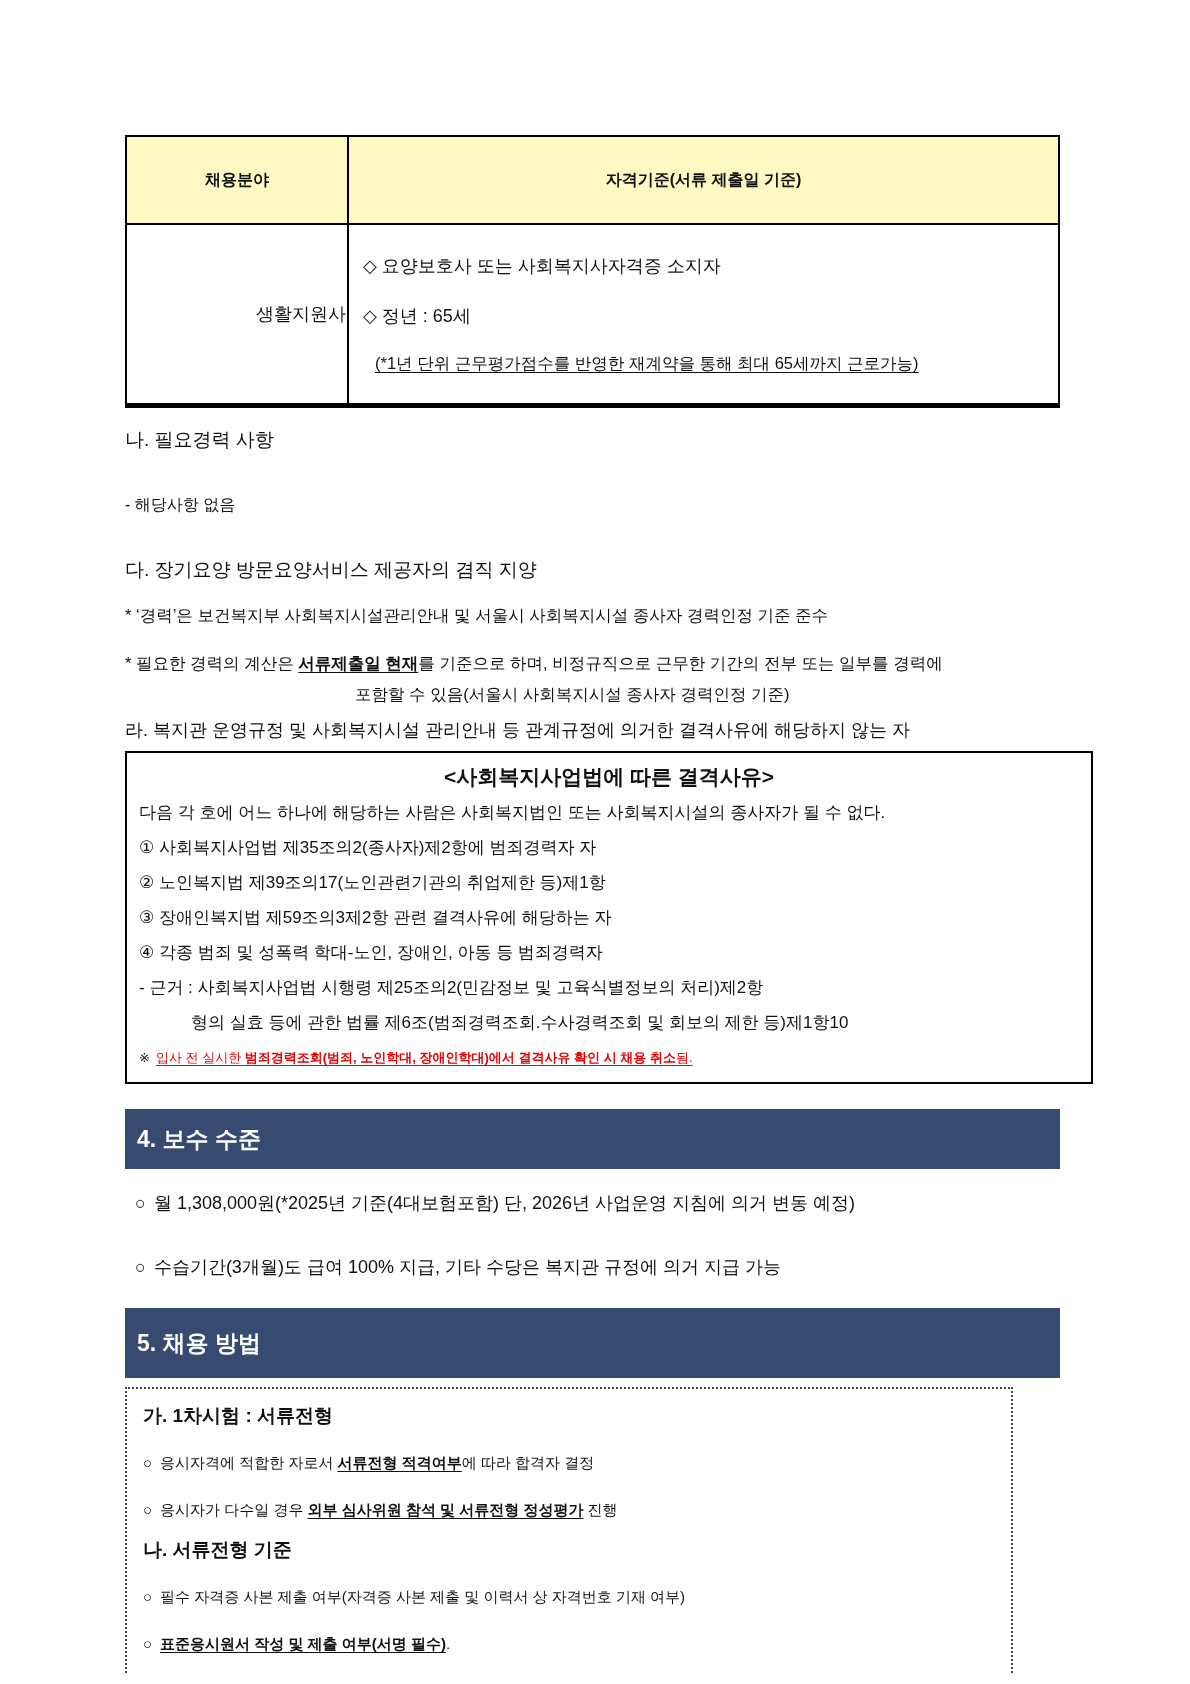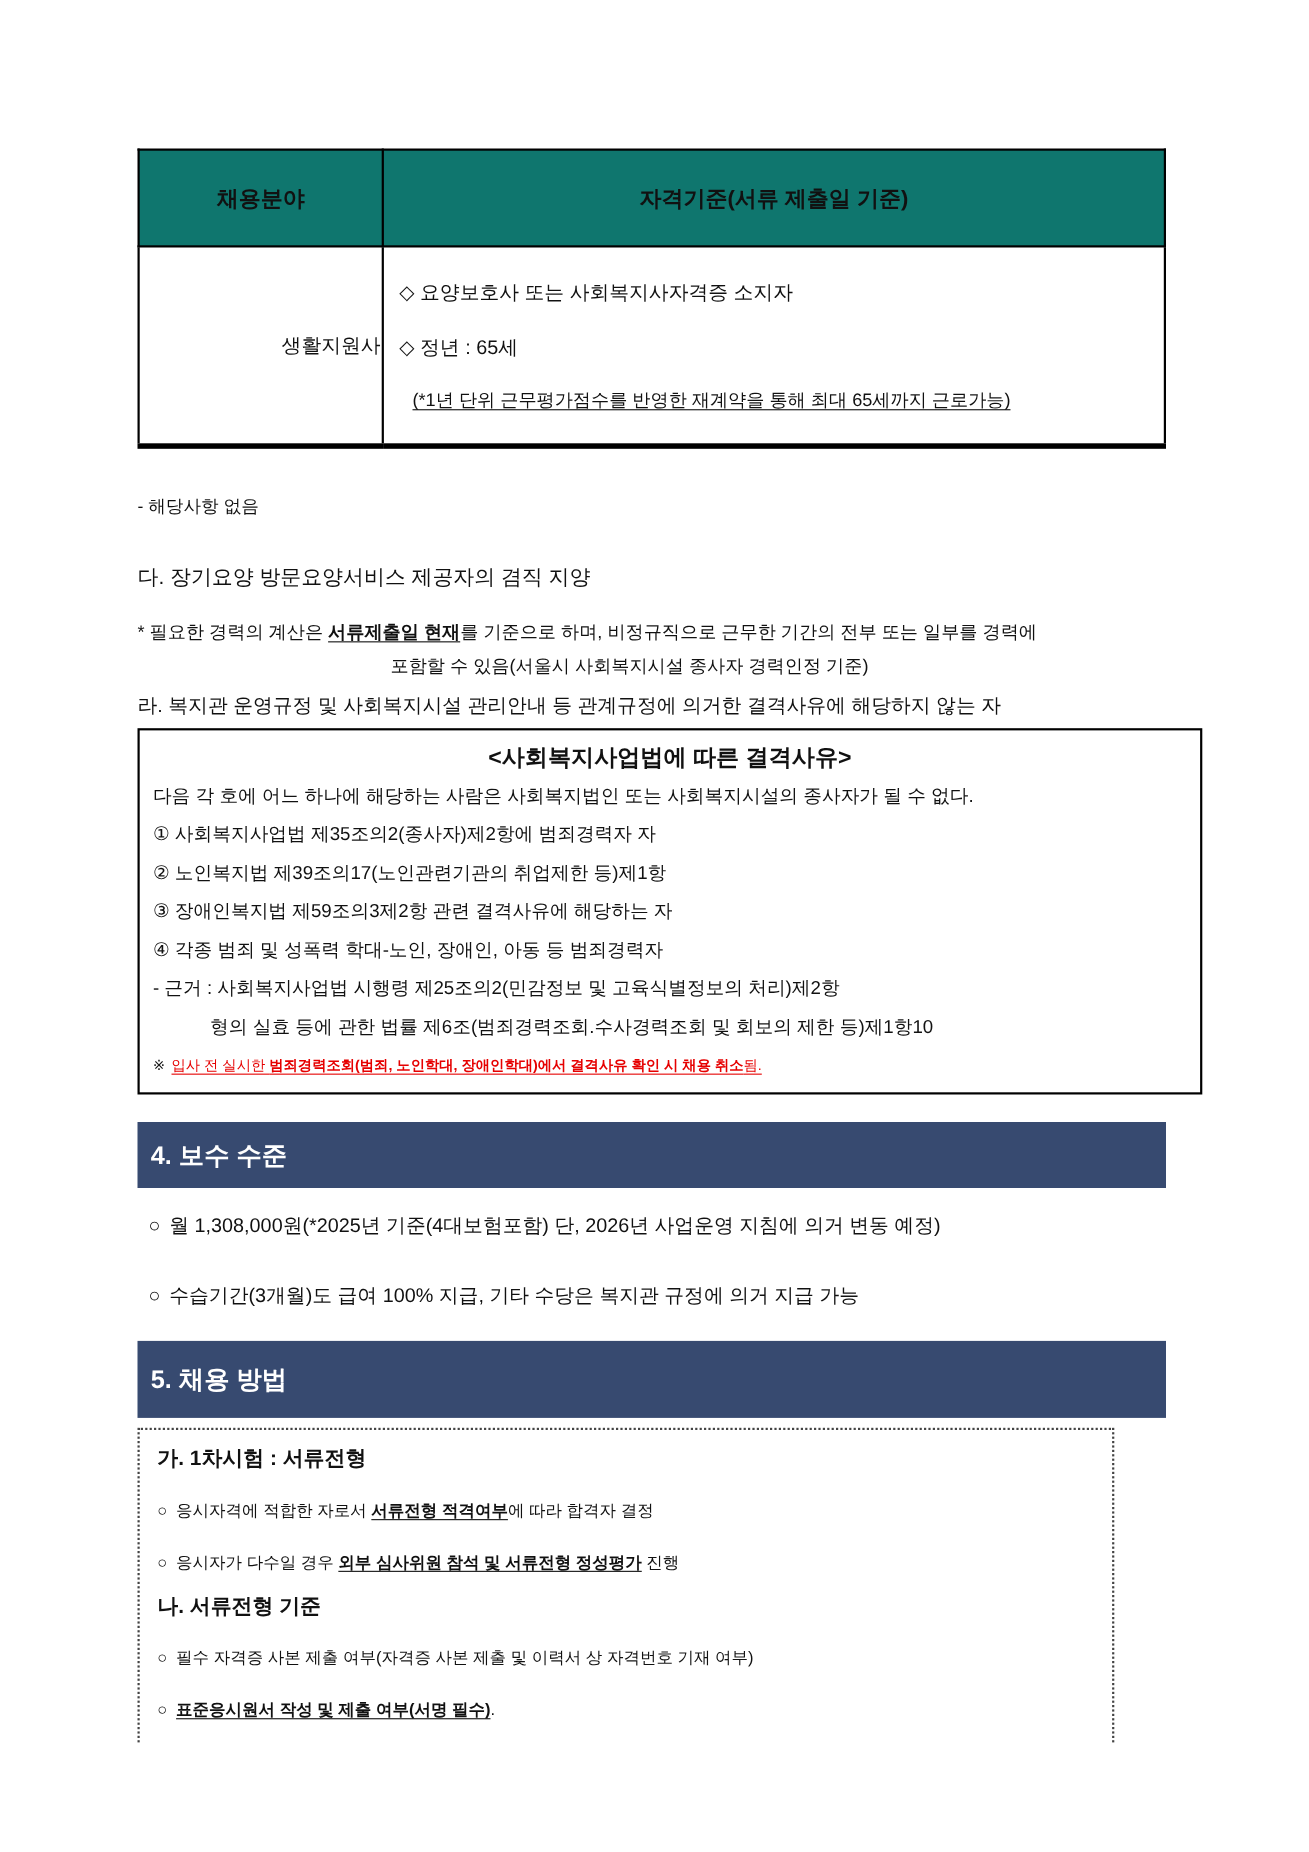--- a/index.html
+++ b/index.html
@@ -17,22 +17,22 @@
   table.qual-table{
     margin-top:135px;
     width:935px;
     border-collapse:collapse;
     table-layout:fixed;
   }
   table.qual-table{border:2px solid #000;}
   .qual-table th,.qual-table td{border:2px solid #000;}
   .qual-table tr.body-row td{border-bottom:5px solid #000;}
   .qual-table th{
-    background:#0f766e;
-    font-weight:bold;font-size:20px;
+    background:#fef9c3;
+    font-weight:bold;font-size:16px;
     text-align:center;height:84px;
   }
   .qual-table .col1{width:218px;}
   .qual-table td{vertical-align:middle;height:158px;font-size:18px;}
   .field-cell{text-align:right;}
   .criteria-cell{padding:10px 10px 10px 14px;}
   .criteria-cell .bullet{line-height:26px;margin-bottom:24px;}
   .criteria-cell .cell-note{
     margin-left:12px;font-size:16.5px;
     text-decoration:underline;text-underline-offset:3px;
@@ -117,23 +117,25 @@
         <td class="col1 field-cell">생활지원사</td>
         <td class="criteria-cell">
           <div class="bullet"><span class="dm">◇</span> <span>요양보호사 또는 사회복지사자격증 소지자</span></div>
           <div class="bullet"><span class="dm">◇</span> <span>정년 : 65세</span></div>
           <div class="cell-note">(*1년 단위 근무평가점수를 반영한 재계약을 통해 최대 65세까지 근로가능)</div>
         </td>
       </tr>
     </tbody>
       </table>
 
+    <div class="h1line h-na">나. 필요경력 사항</div>
     <div class="dash-item">- 해당사항 없음</div>
 
     <div class="h1line h-da">다. 장기요양 방문요양서비스 제공자의 겸직 지양</div>
+    <div class="star-note">* ‘경력’은 보건복지부 사회복지시설관리안내 및 서울시 사회복지시설 종사자 경력인정 기준 준수</div>
     <div class="star-note2"><span>* 필요한 경력의 계산은 </span><span class="em-u">서류제출일 현재</span><span>를 기준으로 하며, 비정규직으로 근무한 기간의 전부 또는 일부를 경력에</span></div>
     <div class="star-cont">포함할 수 있음(서울시 사회복지시설 종사자 경력인정 기준)</div>
 
     <div class="h-ra">라. 복지관 운영규정 및 사회복지시설 관리안내 등 관계규정에 의거한 결격사유에 해당하지 않는 자</div>
 
     <div class="disq-box">
       <div class="disq-title">&lt;사회복지사업법에 따른 결격사유&gt;</div>
       <div class="disq-line">다음 각 호에 어느 하나에 해당하는 사람은 사회복지법인 또는 사회복지시설의 종사자가 될 수 없다.</div>
       <div class="disq-line">① 사회복지사업법 제35조의2(종사자)제2항에 범죄경력자 자</div>
       <div class="disq-line">② 노인복지법 제39조의17(노인관련기관의 취업제한 등)제1항</div>

